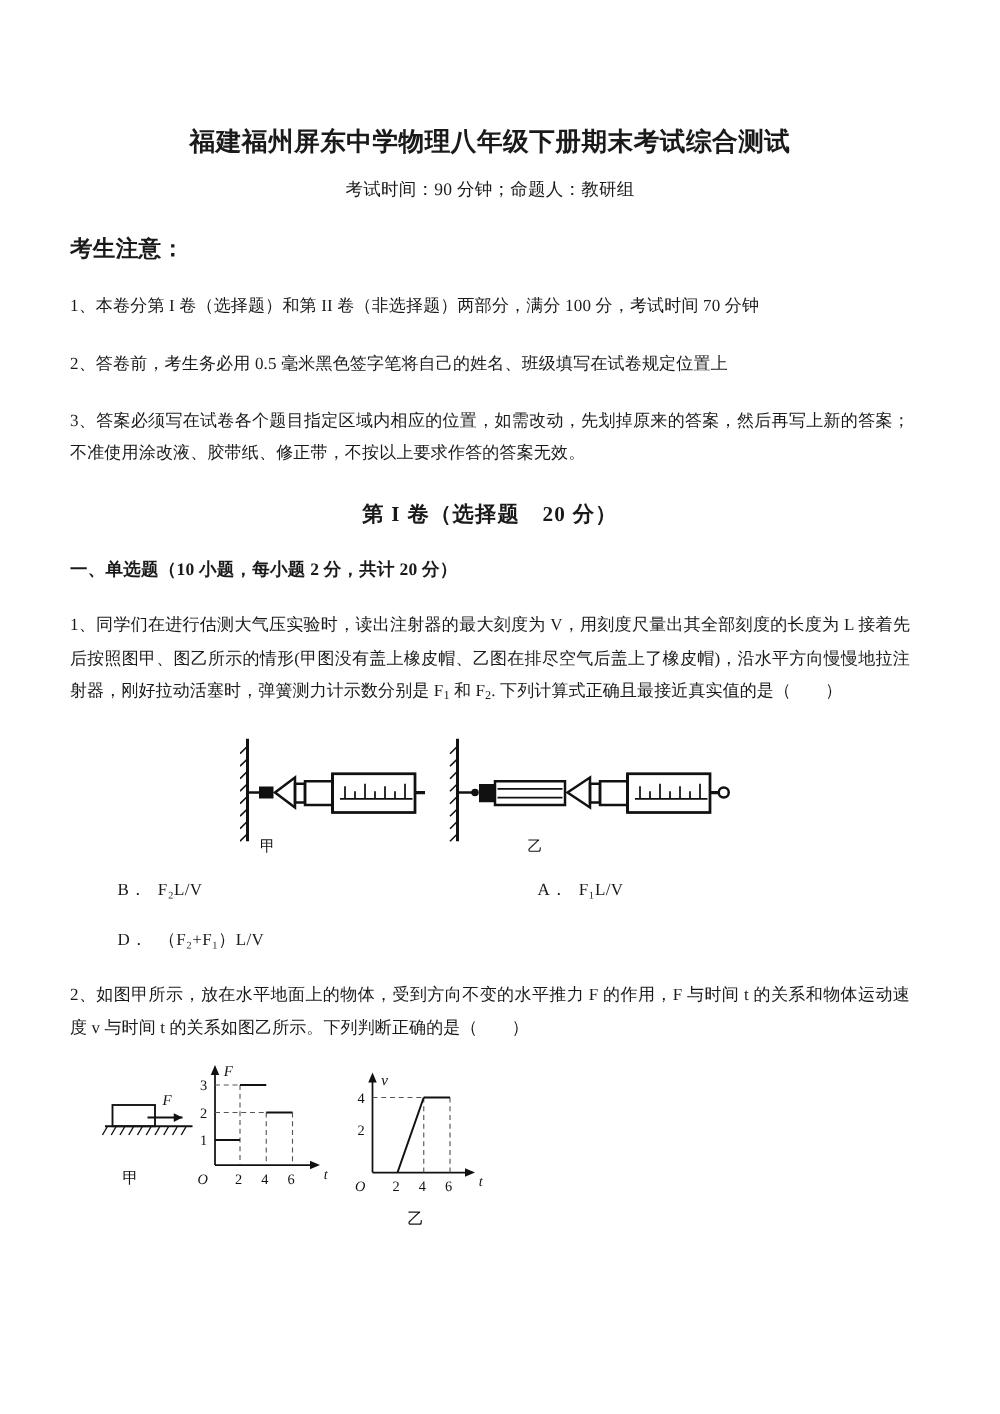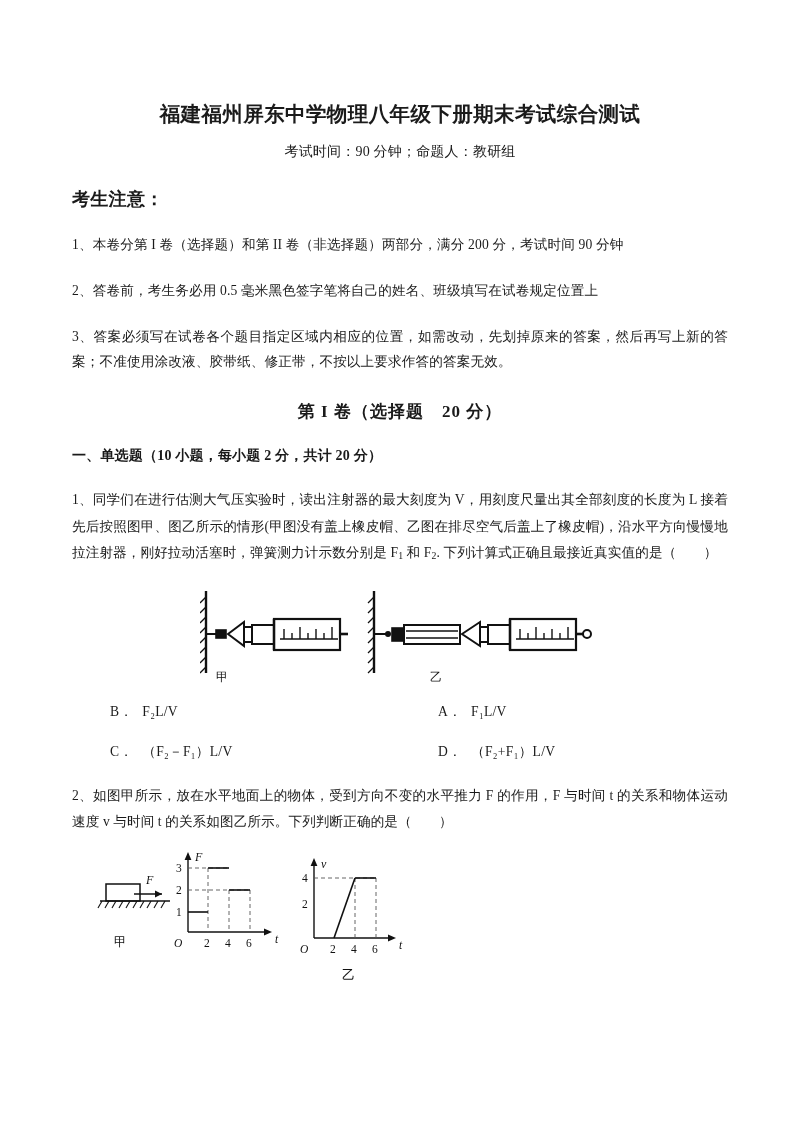--- a/index.html
+++ b/index.html
@@ -12,21 +12,21 @@
     height: 1131px;
     font-family: "Liberation Serif", "DejaVu Serif", serif;
     color: #1a1a1a;
     position: relative;
     overflow: hidden;
   }
   .page {
     width: 800px;
     height: 1131px;
     box-sizing: border-box;
-    padding: 100px 72px 20px 72px;
+    padding: 100px 72px 20px 56px;
     position: relative;
   }
   .doc-title {
     text-align: center;
     font-size: 20.5px;
     font-weight: bold;
     letter-spacing: 0.4px;
     margin: 0 0 14px 0;
     line-height: 1.4;
   }
@@ -109,21 +109,21 @@
 </style>
 </head>
 <body>
 
 <div class="page">
 
   <h1 class="doc-title">福建福州屏东中学物理八年级下册期末考试综合测试</h1>
   <div class="doc-subtitle">考试时间：90 分钟；命题人：教研组</div>
 
   <div class="notice-head">考生注意：</div>
-  <p class="notice-item">1、本卷分第 I 卷（选择题）和第 II 卷（非选择题）两部分，满分 200 分，考试时间 90 分钟</p>
+  <p class="notice-item">1、本卷分第 I 卷（选择题）和第 II 卷（非选择题）两部分，满分 100 分，考试时间 70 分钟</p>
   <p class="notice-item">2、答卷前，考生务必用 0.5 毫米黑色签字笔将自己的姓名、班级填写在试卷规定位置上</p>
   <p class="notice-item">3、答案必须写在试卷各个题目指定区域内相应的位置，如需改动，先划掉原来的答案，然后再写上新的答案；不准使用涂改液、胶带纸、修正带，不按以上要求作答的答案无效。</p>
 
   <h2 class="part-title">第 I 卷（选择题　20 分）</h2>
   <div class="section-title">一、单选题（10 小题，每小题 2 分，共计 20 分）</div>
 
   <p class="question"><span>1、</span><span>同学们在进行估测大气压实验时，读出注射器的最大刻度为 V，用刻度尺量出其全部刻度的长度为 L 接着先后按照图甲、图乙所示的情形(甲图没有盖上橡皮帽、乙图在排尽空气后盖上了橡皮帽)，沿水平方向慢慢地拉注射器，刚好拉动活塞时，弹簧测力计示数分别是 F</span><sub>1</sub><span> 和 F</span><sub>2</sub><span>. 下列计算式正确且最接近真实值的是（　　）</span></p>
 
   <div class="figure-wrap">
     <svg width="400" height="112" viewBox="0 0 400 112">
@@ -212,21 +212,20 @@
       <text x="230" y="104" font-family="'Liberation Serif',serif" font-size="12" fill="#111">乙</text>
     </svg>
   </div>
 
   <div class="options">
     <div class="opt-row">
       <div class="opt"><span class="lab">B．</span><span>F₂L/V</span></div>
       <div class="opt"><span class="lab">A．</span><span>F₁L/V</span></div>
     </div>
     <div class="opt-row">
-      <div class="opt"><span class="lab">C．</span><span>（F₂－F₁）L/V</span></div>
       <div class="opt"><span class="lab">D．</span><span>（F₂+F₁）L/V</span></div>
     </div>
   </div>
 
   <p class="question"><span>2、</span><span>如图甲所示，放在水平地面上的物体，受到方向不变的水平推力 F 的作用，F 与时间 t 的关系和物体运动速度 v 与时间 t 的关系如图乙所示。下列判断正确的是（　　）</span></p>
 
   <div class="q2-figure">
     <svg width="340" height="140" viewBox="0 0 340 140">
 
       <g>

